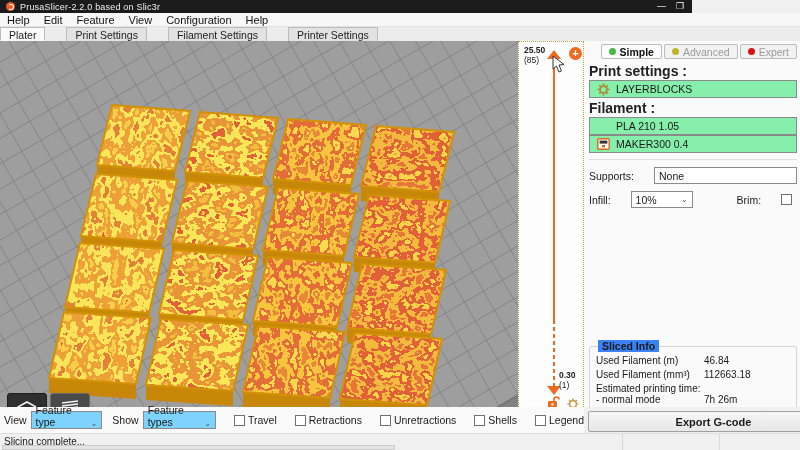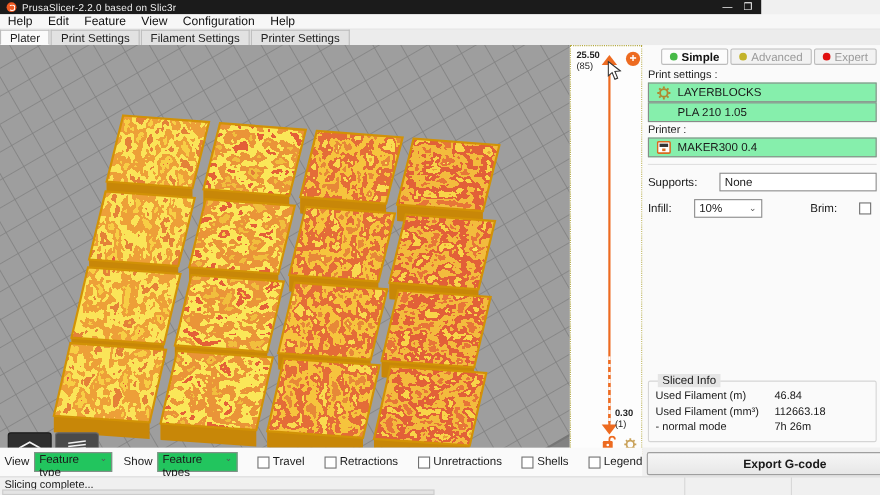--- a/index.html
+++ b/index.html
@@ -12,21 +12,21 @@
   .app-icon::after { content:""; position:absolute; left:2px; top:2px; width:4px; height:4px; border-radius:50%; border:1px solid #fff; border-left-color:transparent; }
   .title-text { font-size:9px; letter-spacing:.2px; }
   .win-btns { margin-left:auto; display:flex; gap:10px; padding-right:8px; color:#fff; font-size:9px; }
   .win-btn { cursor:default; line-height:13px; }
 
   
   .menubar { position:absolute; left:0; top:13px; width:800px; height:14px; background:#f7f7f7; display:flex; align-items:center; gap:14px; padding-left:7px; border-bottom:1px solid #e2e2e2; }
   .menu-item { font-size:11px; color:#111; cursor:default; }
 
   
-  .tabbar { position:absolute; left:0; top:27px; width:800px; height:14px; background:#ececec; display:flex; align-items:flex-end; }
+  .tabbar { position:absolute; left:0; top:27px; width:800px; height:14px; background:#ececec; display:flex; align-items:flex-end;gap:20px; }
   .tab { height:14px; padding:1px 8px 0; font-size:10.5px; border:1px solid #bdbdbd; border-bottom:none; background:#e2e2e2; margin-right:1px; color:#222; }
   .tab.active { background:#fafafa; border-bottom:1px solid #fafafa; }
 
   
   .viewport { position:absolute; left:0; top:41px; width:518px; height:366px; background:#828282; overflow:hidden; }
   .view-btn { position:absolute; width:40px; height:36px; background:#2f2f2f; border:1px solid #1c1c1c; border-radius:3px; display:flex; align-items:center; justify-content:center; }
   .view-btn.sel { background:#4a4a4a; border-color:#6a6a6a; }
 
   
   .slider-strip { position:absolute; left:518px; top:41px; width:66px; height:372px; background:#fdfdfd; border:1px dotted #b3a83f; }
@@ -37,37 +37,37 @@
   .sl-handle-bot { position:absolute; left:28px; top:344px; width:0; height:0; border-left:7px solid transparent; border-right:7px solid transparent; border-top:9px solid #ed6b21; }
   .sl-plus { position:absolute; left:50px; top:5px; width:13px; height:13px; border-radius:50%; background:#ed6b21; color:#fff; font-size:11px; font-weight:bold; text-align:center; line-height:12px; }
   .cursor-arrow { position:absolute; left:33px; top:13px; }
 
   
   .sidebar { position:absolute; left:584px; top:41px; width:216px; height:366px; background:#fafafa; padding:2px 3px 0 5px; }
   .modes { display:flex; gap:2px; justify-content:flex-end; margin:1px 0 4px; }
   .mode-btn { display:flex; align-items:center; gap:4px; border:1px solid #bcbcbc; background:#f2f2f2; border-radius:2px; padding:1px 7px; height:15px; font-size:10.5px; color:#9a9a9a; }
   .mode-btn.active { color:#111; font-weight:bold; background:#fcfcfc; }
   .dot { width:7px; height:7px; border-radius:50%; }
-  .fld-label { font-size:10px; font-weight:normal; color:#222; margin:2px 0 1px; }
+  .fld-label { font-size:14px; font-weight:bold; color:#222; margin:2px 0 1px; }
   .combo { height:18px; background:#86efac; border:1px solid #8a8a8a; display:flex; align-items:center; font-size:10.5px; }
   .combo .cicon { width:26px; display:flex; justify-content:center; }
   .inline-row { display:flex; align-items:center; margin-top:7px; font-size:10.5px;gap:16px; }
   .sep-line { border-top:1px solid #e0e0e0; margin:6px 0 2px; }
   .small-combo { height:17px; background:#fff; border:1px solid #8a8a8a; display:flex; align-items:center; padding:0 4px; font-size:10.5px; }
   .chk { width:11px; height:11px; border:1px solid #707070; background:#fff; display:inline-block; }
   .sliced-box { position:absolute; left:5px; right:3px; top:305px; border:1px solid #d5d5d5; border-radius:2px; padding:8px 6px 4px; }
-  .sliced-title { position:absolute; top:-7px; left:8px; background:#e5e5e5; padding:0 4px; font-weight:normal; font-size:10.5px; }
+  .sliced-title { position:absolute; top:-7px; left:8px; background:#3b82f6; padding:0 4px; font-weight:bold; font-size:10.5px; }
   .sliced-row { display:flex; font-size:10px; margin-bottom:3px; }
   .sliced-row .lab { width:108px; }
   .export-btn { position:absolute; left:588px; top:411px; width:251px; height:21px; background:linear-gradient(#f6f6f6,#e7e7e7); border:1px solid #9f9f9f; border-radius:2px; font-weight:bold; font-size:11px; display:flex; align-items:center; justify-content:center; }
 
   
   .bottom-bar { position:absolute; left:0; top:407px; width:584px; height:26px; background:#fafafa; display:flex; align-items:center; font-size:10.5px; }
   .bb-label { margin:0 4px; }
-  .bb-combo { height:18px; background:#22c55e; border:1px solid #8a8a8a; display:flex; align-items:flex-start; justify-content:space-between; padding:0 4px; font-size:10.5px; }
+  .bb-combo { height:18px; background:#7dd3fc; border:1px solid #8a8a8a; display:flex; align-items:flex-end; justify-content:space-between; padding:0 4px; font-size:10.5px; }
   .bb-combo .arr { color:#555; font-size:8px; margin-left:6px; }
   .bb-check { display:flex; align-items:center; gap:3px; margin-left:18px; }
   .bar-right-fill { position:absolute; left:584px; top:407px; width:216px; height:26px; background:#f0f0f0; }
 
   
   .statusbar { position:absolute; left:0; top:433px; width:800px; height:17px; background:#f0f0f0; border-top:1px solid #dcdcdc; font-size:10px; }
   .status-text { position:absolute; left:4px; top:2px; }
   .status-sep { position:absolute; top:0; width:1px; height:17px; background:#d8d8d8; }
   .progress-shell { position:absolute; left:2px; top:11px; width:393px; height:5px; background:#e4e4e4; border:1px solid #cccccc; }
 </style>
@@ -397,26 +397,26 @@
       <svg width="13" height="13" viewBox="0 0 12 12">
           <circle cx="6" cy="6" r="3.2" fill="none" stroke="#b08830" stroke-width="1.6"></circle>
           <g stroke="#b08830" stroke-width="1.6">
             <path d="M6 0.5 V2.3 M6 9.7 V11.5 M0.5 6 H2.3 M9.7 6 H11.5 M2.1 2.1 L3.3 3.3 M8.7 8.7 L9.9 9.9 M9.9 2.1 L8.7 3.3 M3.3 8.7 L2.1 9.9"></path>
           </g>
         </svg>
     </span>
     <span>LAYERBLOCKS</span>
   </div>
 
+  <div class="fld-label">Filament :</div>
   <div class="combo">
     <span class="cicon"></span>
     <span>PLA 210 1.05</span>
   </div>
 
-  <div class="fld-label">Printer :</div>
   <div class="combo">
     <span class="cicon">
       <svg width="13" height="12" viewBox="0 0 13 12">
           <rect x="0.8" y="0.8" width="11.4" height="10.4" rx="1" fill="#fff" stroke="#d86a20" stroke-width="1.4"></rect>
           <rect x="2.6" y="2.6" width="7.8" height="3" fill="#333"></rect>
           <rect x="5" y="7" width="3" height="2.4" fill="#d86a20"></rect>
         </svg>
     </span>
     <span>MAKER300 0.4</span>
   </div>
@@ -442,20 +442,23 @@
 
   <div class="sliced-box">
     <div class="sliced-title">Sliced Info</div>
     <div class="sliced-row">
       <span class="lab">Used Filament (m)</span>
       <span>46.84</span>
     </div>
     <div class="sliced-row">
       <span class="lab">Used Filament (mm³)</span>
       <span>112663.18</span>
+    </div>
+    <div class="sliced-row" style="margin-bottom:0;">
+      <span class="lab">Estimated printing time:</span>
     </div>
     <div class="sliced-row">
       <span class="lab"> - normal mode</span>
       <span>7h 26m</span>
     </div>
   </div>
 </div>
 
 <div class="bottom-bar">
   <span class="bb-label">View</span>

